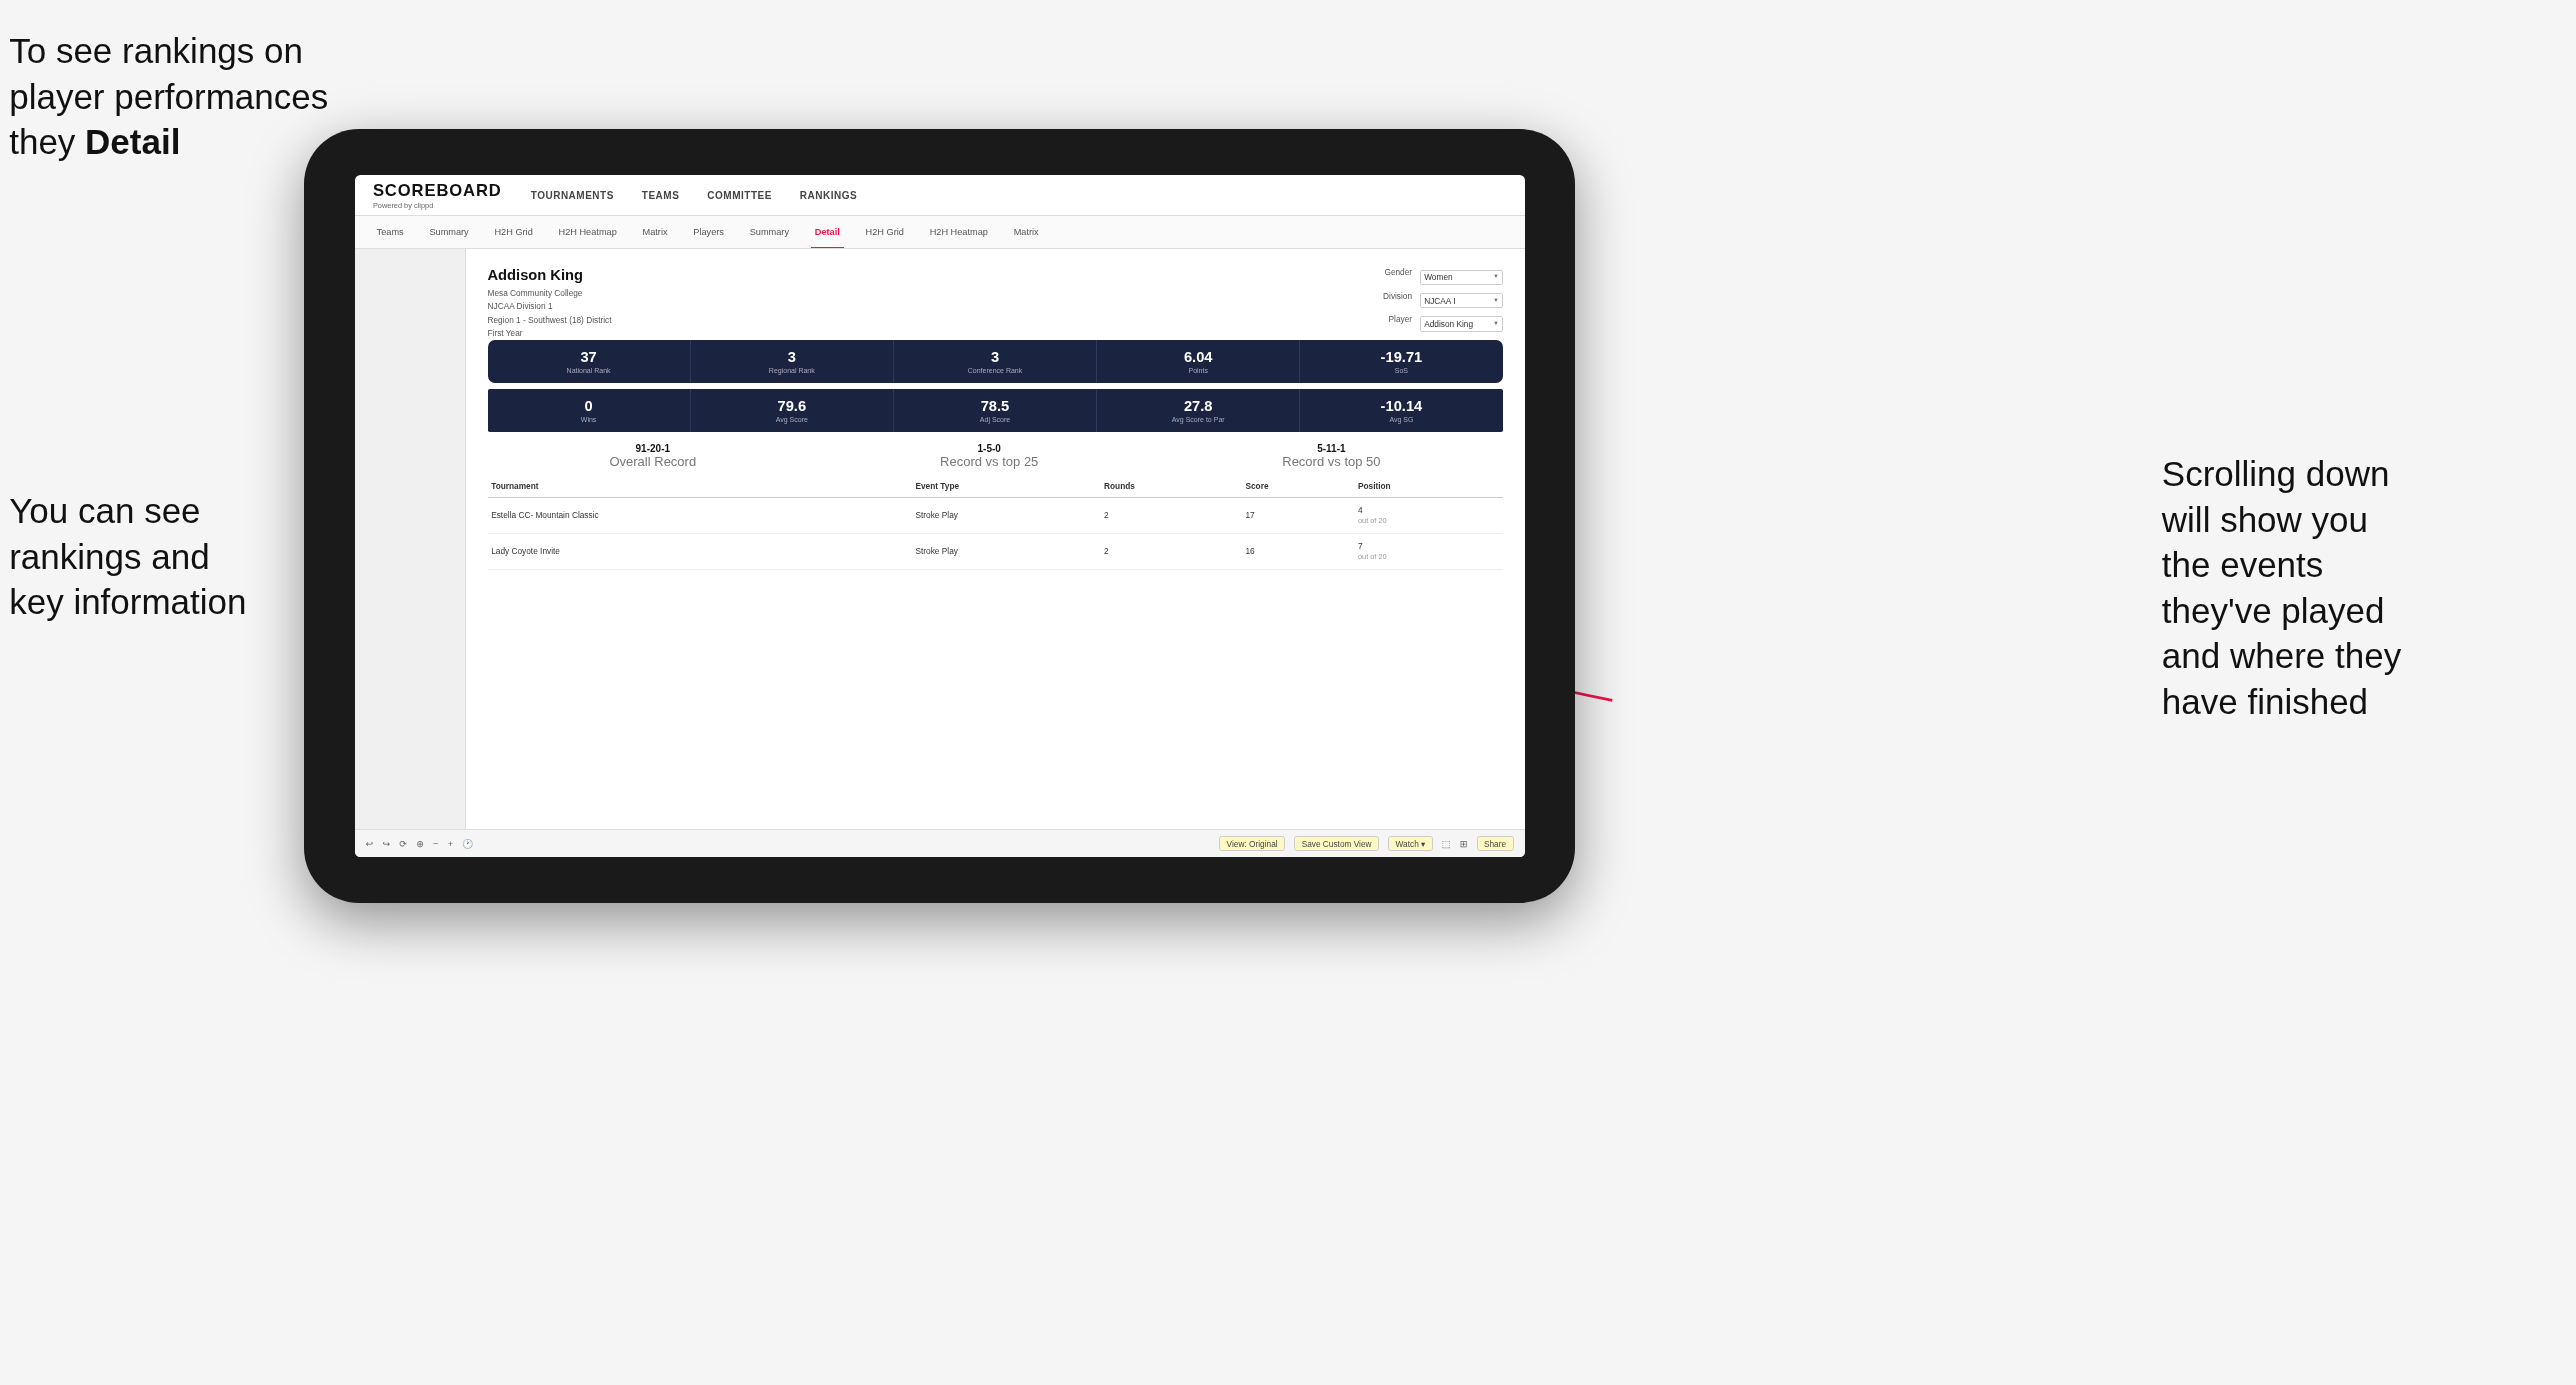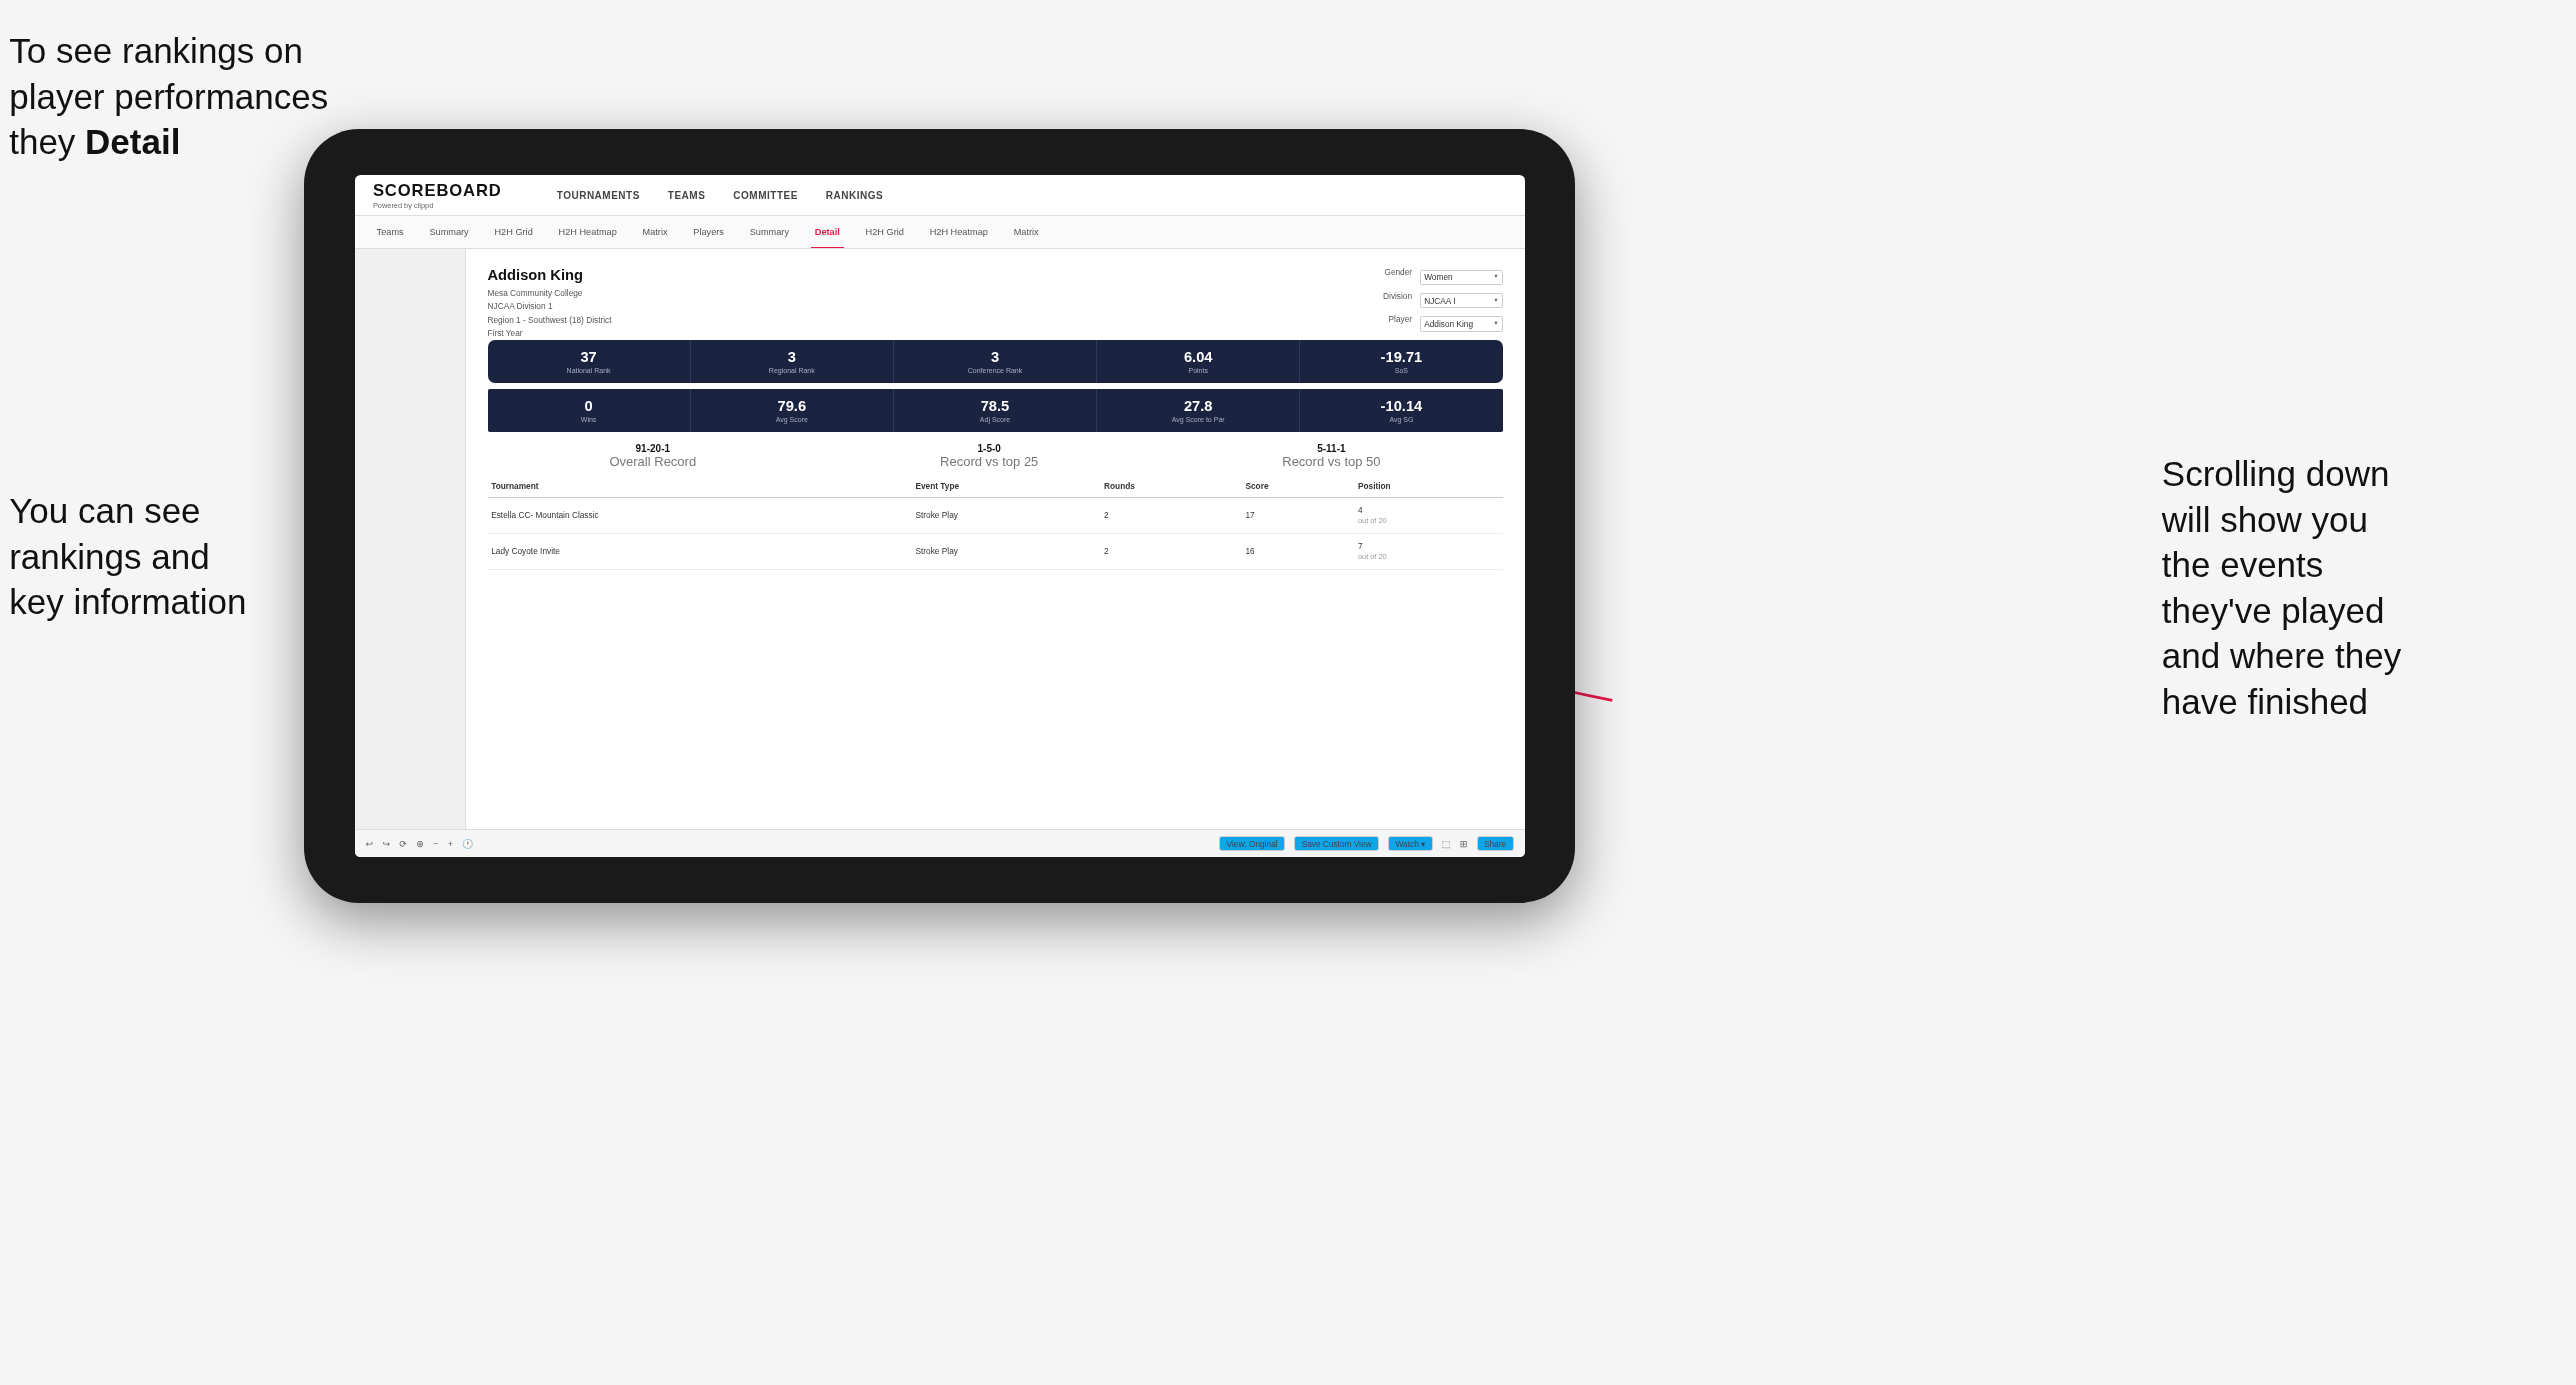--- a/index.html
+++ b/index.html
@@ -78,21 +78,21 @@
       align-items: center;
       padding: 0 18.4px;
       height: 41px;
       border-bottom: 0.9px solid #ddd;
       gap: 28px;
     }
 
     .logo-area {
       display: flex;
       flex-direction: column;
-      margin-right: 27px;
+      margin-right: 1px;
     }
 
     .logo-text {
       font-size: 16.6px;
       font-weight: 900;
       letter-spacing: 0.9px;
       color: #111;
     }
 
     .logo-sub {
@@ -334,21 +334,21 @@
       cursor: pointer;
     }
 
     .toolbar-btn {
       font-size: 8.3px;
       color: #444;
       border: 0.9px solid #ccc;
       padding: 1.8px 6.4px;
       border-radius: 2.8px;
       cursor: pointer;
-      background: #0ea5e9;
+      background: #fef9c3;
     }
 
     .toolbar-spacer { flex: 1; }
   </style>
 </head>
 <body>
 
 <div class="annotation annotation-top-left">
   <span>To see rankings on</span><br>
   <span>player performances</span><br>

